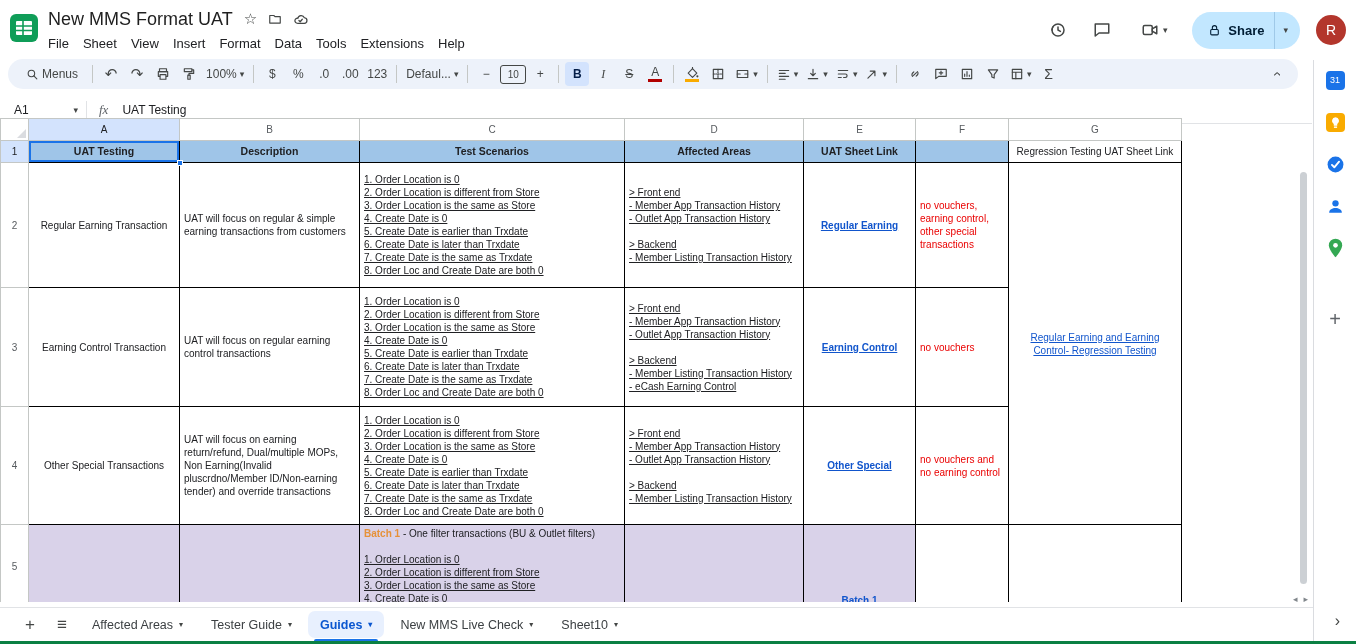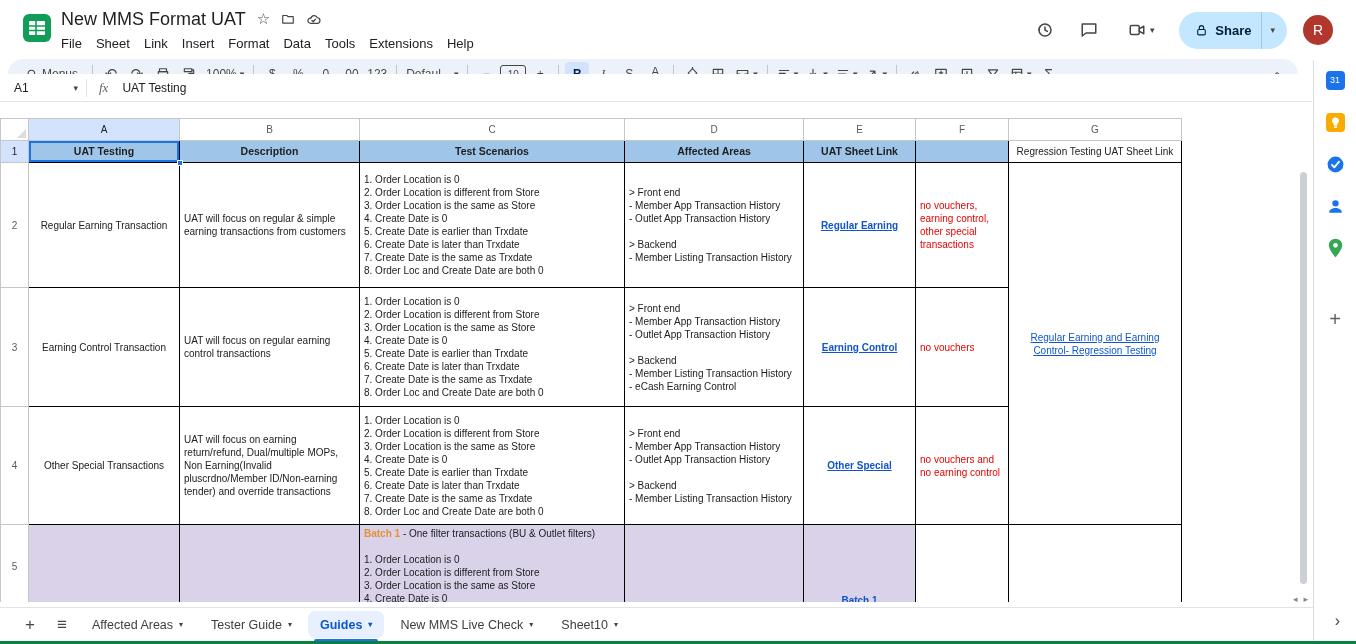--- a/index.html
+++ b/index.html
@@ -2,21 +2,21 @@
 <html><head>
 <meta charset="utf-8">
 <style>
   * { margin:0; padding:0; box-sizing:border-box; }
   html,body { width:1356px; height:644px; overflow:hidden; background:#fff;
     font-family:"Liberation Sans",sans-serif; color:#202124; }
   svg.ic { display:block; stroke:#444746; fill:none; stroke-width:2; stroke-linecap:round; stroke-linejoin:round; }
 
   
   #titlebar { position:absolute; top:0; left:0; width:1356px; height:60px;
-    display:flex; align-items:center; padding:0 23px; }
+    display:flex; align-items:center; padding:0 10px; }
   #logo { margin-right:10px; }
   .tcol { display:flex; flex-direction:column; justify-content:center; }
   .trow1 { display:flex; align-items:center; gap:11px; height:26px; }
   #doc-title { font-size:18px; color:#1f1f1f; }
   .t-ic { color:#444746; font-size:15px; display:flex; align-items:center; }
   .trow2 { display:flex; align-items:center; height:22px; margin-left:-7px; }
   .menu-item { font-size:13px; padding:1px 7px; border-radius:4px; cursor:default; }
   .spacer { flex:1; }
   .top-right { display:flex; align-items:center; gap:16px; }
   .icbtn { width:28px; height:28px; display:flex; align-items:center; justify-content:center; color:#444746; }
@@ -35,41 +35,41 @@
   .tb.active { background:#d3e3fd; color:#041e49; }
   .tb-div { width:1px; height:18px; background:#c4c7c5; margin:0 4px; }
   .fontbox { width:58px; }
   .sizebox { width:26px; height:19px; border:1px solid #444746; border-radius:3px; justify-content:center; font-size:10px; }
   .uline { display:flex; flex-direction:column; align-items:center; line-height:11px; }
   .uline .bar { width:14px; height:3px; margin-top:1px; }
   #tb-collapse { margin-left:auto; }
   .rot-up { display:inline-block; transform:rotate(-90deg); font-size:14px; color:#444746; }
 
   
-  #formulabar { position:absolute; top:74px; left:0; width:1312px; height:28px; display:flex;
+  #formulabar { position:absolute; top:96px; left:0; width:1312px; height:28px; display:flex;
     align-items:center; border-bottom:1px solid #e1e3e6; background:#fff; }
   #namebox { width:86px; display:flex; align-items:center; justify-content:space-between; padding:0 8px 0 14px; font-size:12px; }
   #fbar-div { width:1px; height:18px; background:#e1e3e6; }
   #fx { font-family:"Liberation Serif",serif; font-style:italic; color:#5f6368; font-size:13px; margin:0 14px 0 12px; }
   #fvalue { font-size:12px; }
 
   
   #gridwrap { position:absolute; top:118px; left:0; width:1182px; height:484px; overflow:hidden; background:#fff; }
   table { border-collapse:collapse; table-layout:fixed; width:1181px; }
   td { font-size:10px; line-height:13px; padding:2px 4px; vertical-align:middle; overflow:hidden; }
   td.frame { border:1px solid #c4c7c5; background:#fff; color:#575b5f; text-align:center; padding:0; }
   td.frame.sel { background:#d3e3fd; color:#202124; }
   #corner { position:relative; }
   #corner::after { content:""; position:absolute; right:2px; bottom:2px; border-left:9px solid transparent; border-bottom:9px solid #dadce0; }
   td.cell { border:1px solid #000; }
   td.hdr { background:#9fc5e8; font-weight:bold; text-align:center; font-size:10.5px; }
   td.a1sel { box-shadow:inset 0 0 0 2px #1a73e8; position:relative; overflow:visible; }
   #fillhandle { position:absolute; right:-4px; bottom:-4px; width:6px; height:6px; background:#1a73e8; border:1px solid #fff; z-index:5; }
   .c-name { text-align:center; }
-  .pre { white-space:pre-line; }
+  .pre { white-space:pre-line;text-decoration:underline; }
   .c-link, .c-glink { text-align:center; }
   .c-link a { color:#1155cc; font-weight:bold; text-decoration:underline; }
   .c-glink a { color:#1155cc; text-decoration:underline;text-align:center; }
   .c-note { color:#ea0000; }
   td.purple { background:#d9d2e9; }
   .batch { color:#e69138; font-weight:bold; }
   #c5 { vertical-align:top; }
   #e5 { vertical-align:bottom; padding-bottom:0; }
 
   
@@ -118,21 +118,21 @@
       <span class="t-ic">
           <svg class="ic" width="15" height="15" viewBox="0 0 24 24">
             <path d="M7 18a4 4 0 1 1 .7-7.95A5.5 5.5 0 0 1 18.2 9.2 4.4 4.4 0 0 1 17.6 18H7z"></path>
             <path d="M9.5 13.6l2 2 3.4-4"></path>
           </svg>
         </span>
     </div>
     <div class="trow2">
       <span class="menu-item">File</span>
       <span class="menu-item">Sheet</span>
-      <span class="menu-item">Link</span>
+      <span class="menu-item">View</span>
       <span class="menu-item">Insert</span>
       <span class="menu-item">Format</span>
       <span class="menu-item">Data</span>
       <span class="menu-item">Tools</span>
       <span class="menu-item">Extensions</span>
       <span class="menu-item">Help</span>
     </div>
   </div>
   <div class="spacer"></div>
   <div class="top-right">

